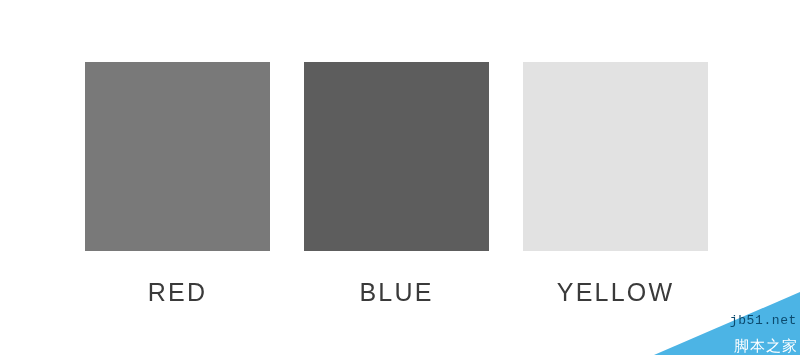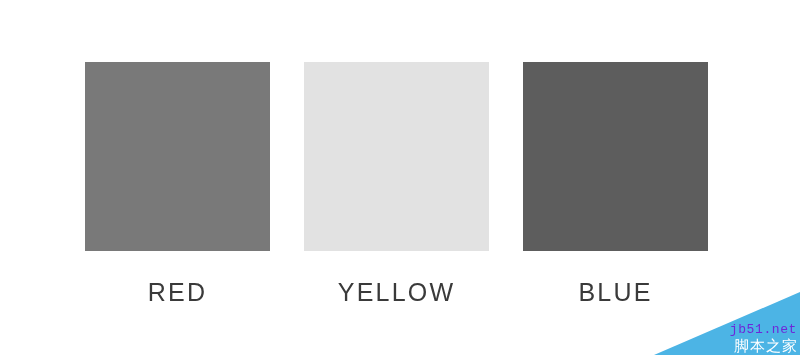--- a/index.html
+++ b/index.html
@@ -80,26 +80,26 @@
   }
   .watermark-text-wrap {
     position: absolute;
     right: 2px;
     bottom: 1px;
     text-align: right;
     line-height: 1;
   }
   .watermark-url {
     display: block;
-    color: #6d28d9;
+    color: #0c4a6e;
     font-size: 13px;
     letter-spacing: 0.6px;
     font-family: "Liberation Mono", "DejaVu Sans Mono", monospace;
     text-align: right;
-    margin-bottom: 3px;
+    margin-bottom: 12px;
     margin-right: 1px;
   }
   .watermark-name {
     display: block;
     color: #ffffff;
     font-size: 15px;
     letter-spacing: 1px;
     font-family: "DejaVu Sans", sans-serif;
     text-align: right;
     white-space: nowrap;
@@ -111,27 +111,27 @@
 <div id="canvas" style="background: rgb(255, 255, 255);">
 
   <div class="swatch-group">
 
     <div class="swatch-cell">
       <div class="swatch-chip" style="background-color: rgb(121, 121, 121);"></div>
       <div class="swatch-label" style="color: rgb(58, 58, 58);">RED</div>
     </div>
 
     <div class="swatch-cell">
-      <div class="swatch-chip" style="background-color: rgb(226, 226, 226);"></div>
-      <div class="swatch-label" style="color: rgb(58, 58, 58);">YELLOW</div>
+      <div class="swatch-chip" style="background-color: rgb(93, 93, 93);"></div>
+      <div class="swatch-label" style="color: rgb(58, 58, 58);">BLUE</div>
     </div>
 
     <div class="swatch-cell">
-      <div class="swatch-chip" style="background-color: rgb(93, 93, 93);"></div>
-      <div class="swatch-label" style="color: rgb(58, 58, 58);">BLUE</div>
+      <div class="swatch-chip" style="background-color: rgb(226, 226, 226);"></div>
+      <div class="swatch-label" style="color: rgb(58, 58, 58);">YELLOW</div>
     </div>
 
   </div>
 
   <div class="watermark">
     <svg class="watermark-triangle" viewBox="0 0 146 63" preserveAspectRatio="none">
       <polygon points="146,0 146,63 0,63" fill="#4cb4e5"></polygon>
     </svg>
     <div class="watermark-text-wrap">
       <span class="watermark-url">jb51.net</span>

